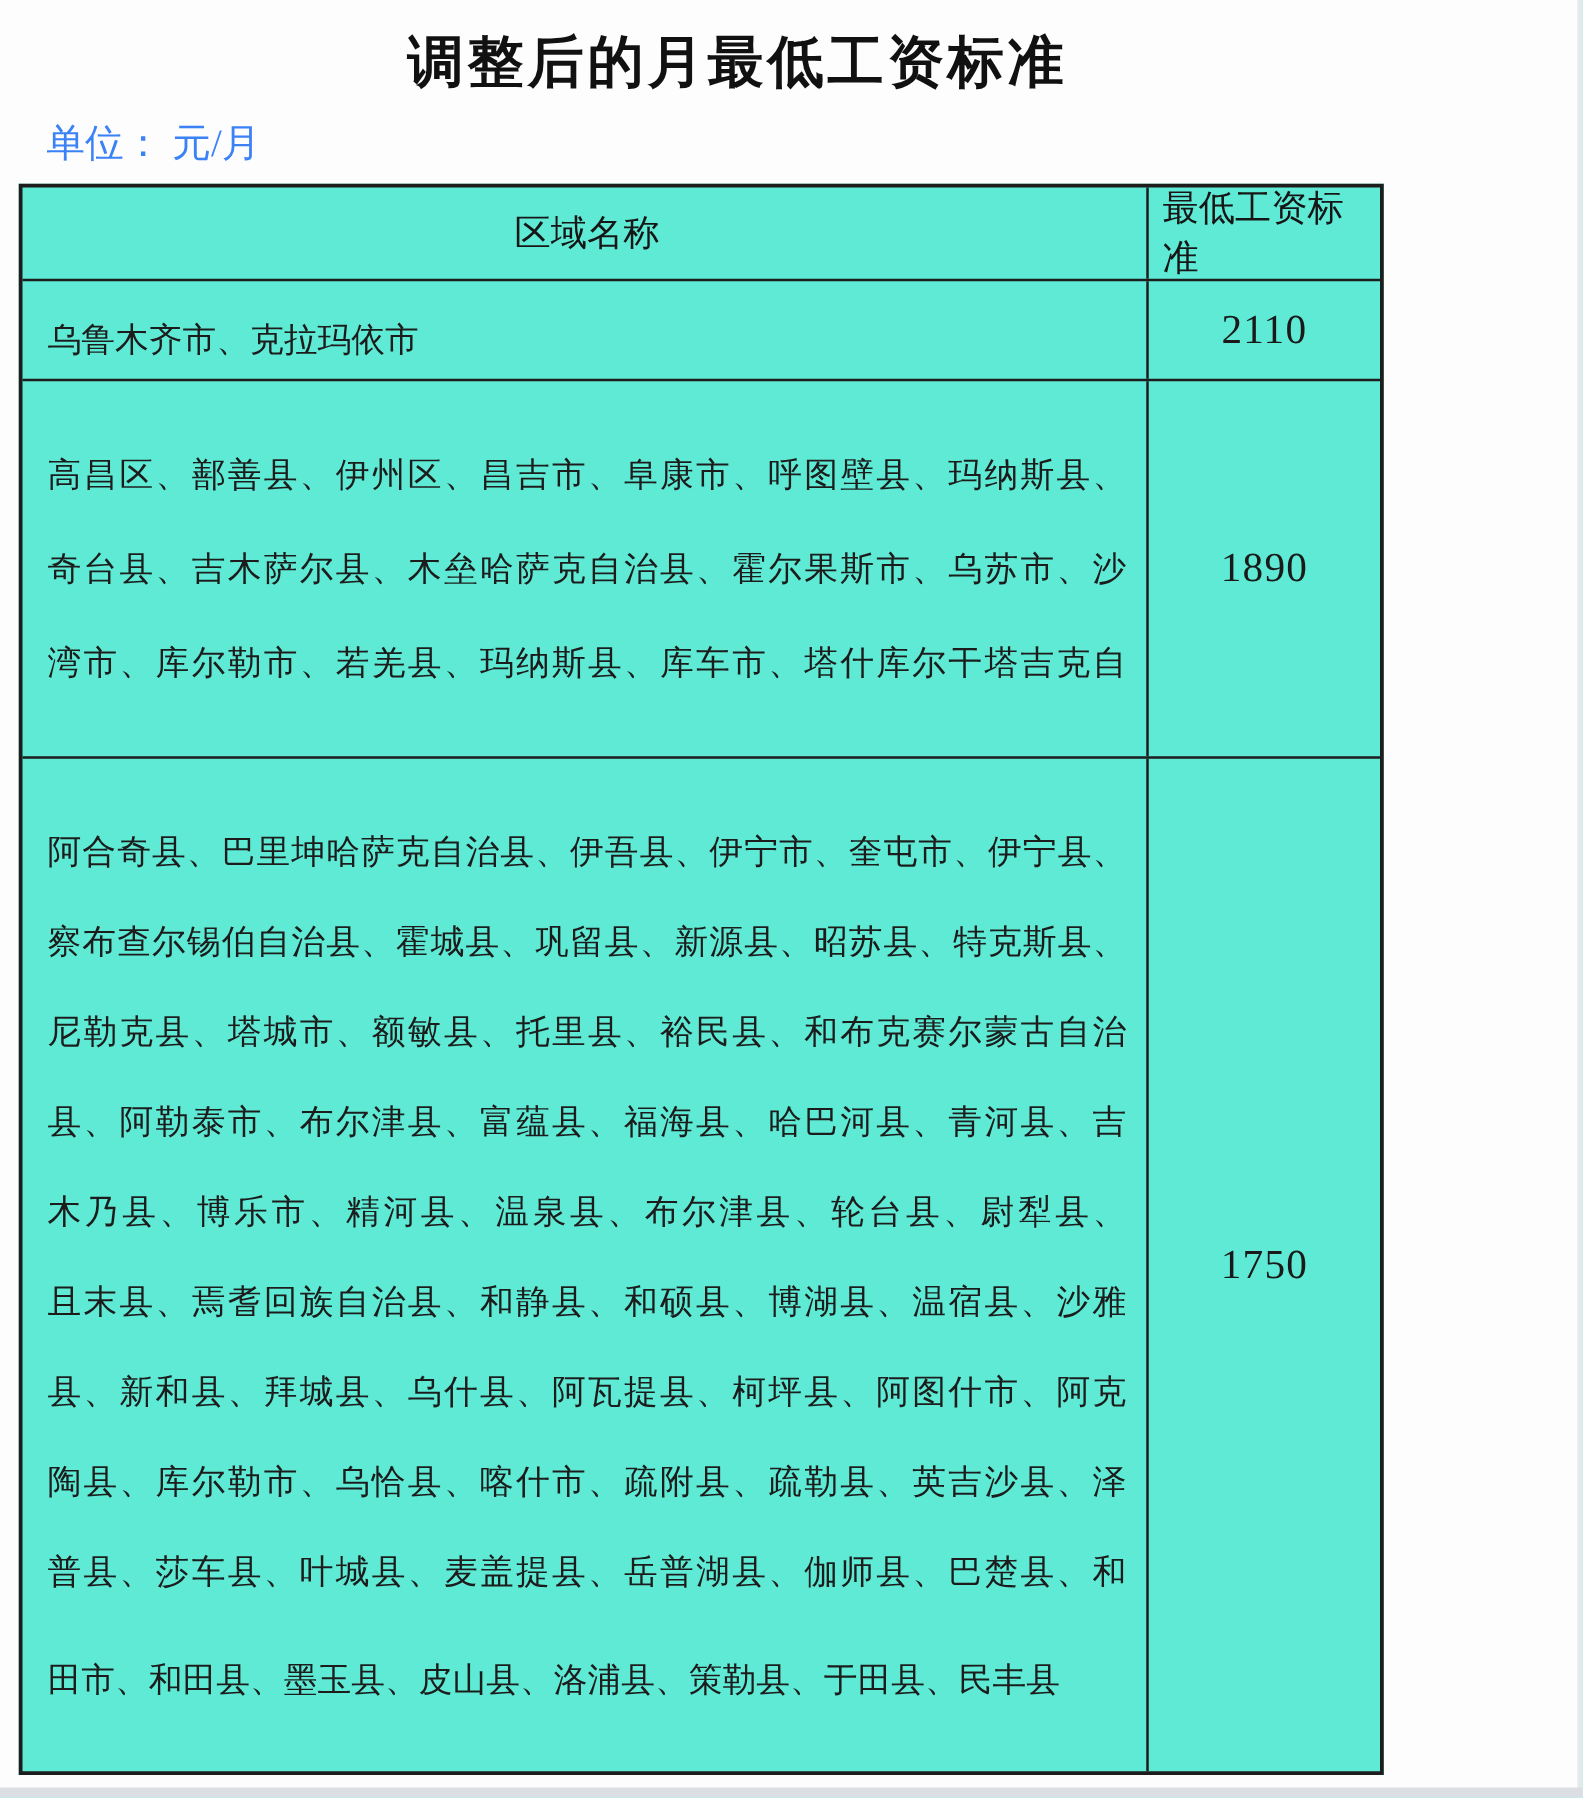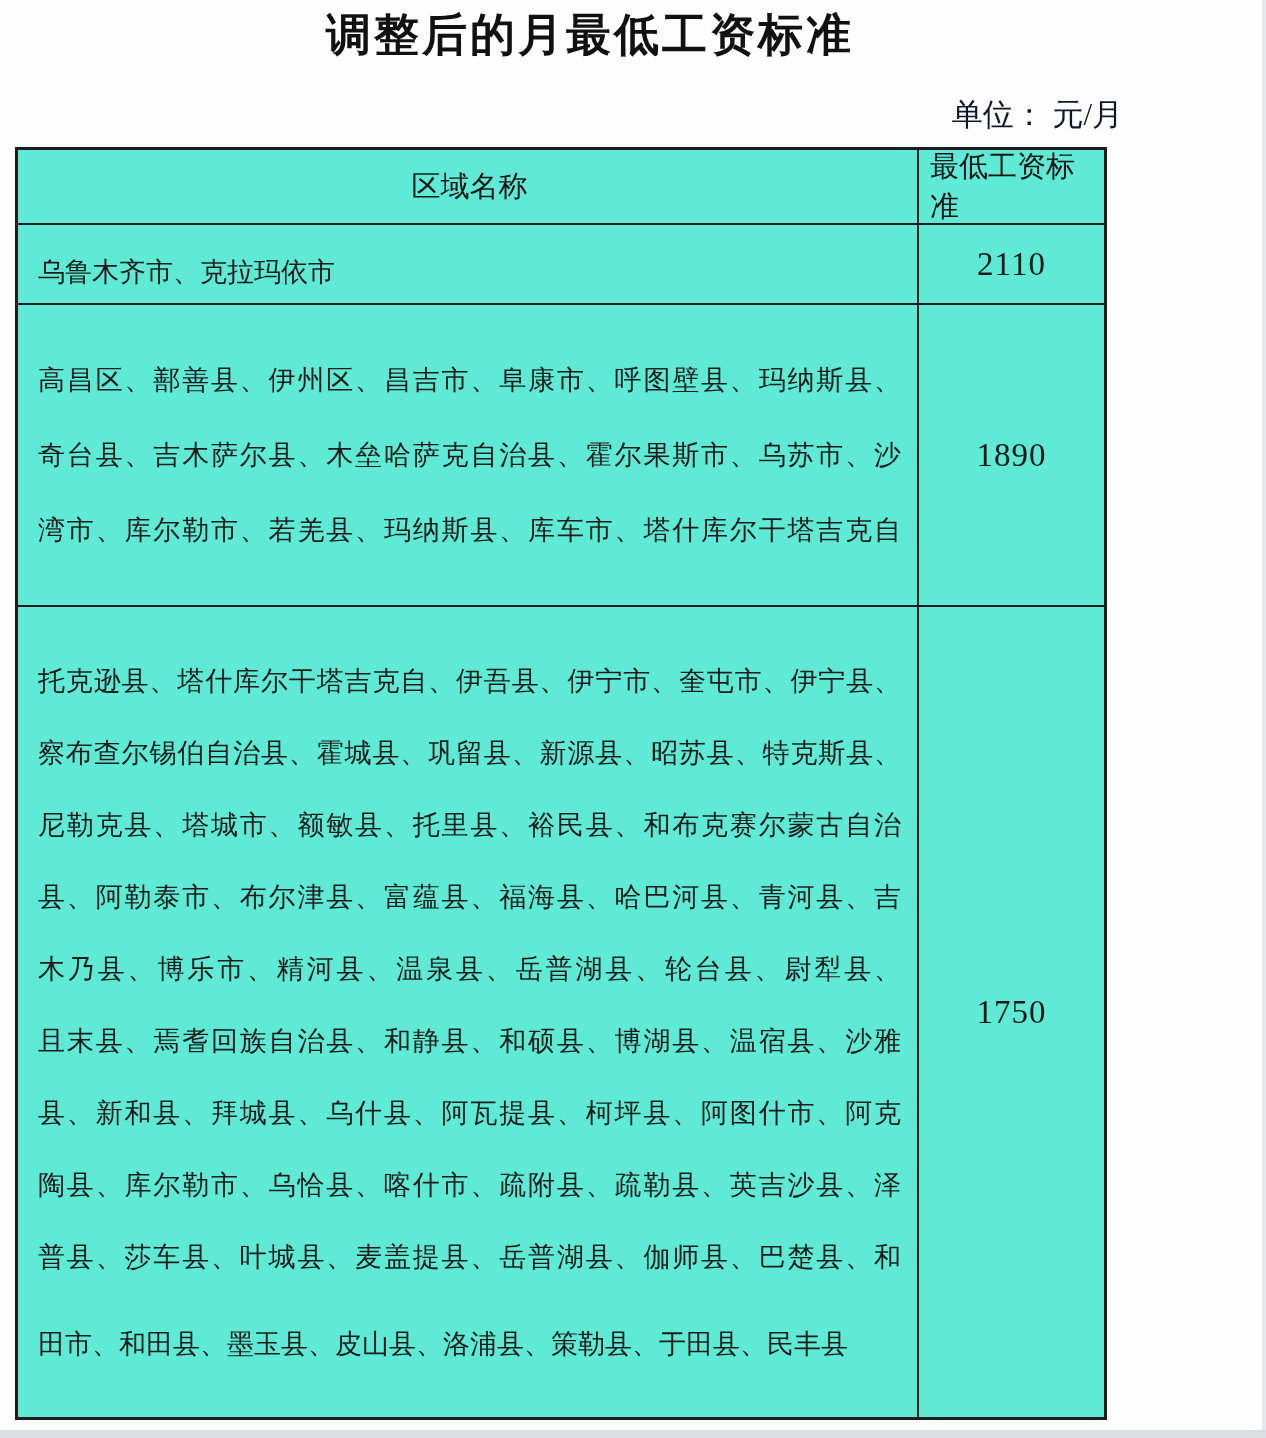--- a/index.html
+++ b/index.html
@@ -8,37 +8,37 @@
     position: relative;
     background: #fdfdfd;
     color: #1b1b1b;
     font-family: "Liberation Serif", "DejaVu Serif", serif;
     overflow: hidden;
   }
 
   
   .doc-title {
     position: absolute;
-    top: 5px; left: 0;
+    top: 20px; left: 0;
     width: 1180px;
     text-align: center;
     font-size: 45px;
     font-weight: bold;
     letter-spacing: 3px;
     color: #111;
   }
 
   
   .unit-line {
     position: absolute;
     top: 94px; left: 0;
     width: 1123px;
-    text-align: right;
+    text-align: left;
     font-size: 31px;
-    color: #0f172a;
+    color: #3b82f6;
     padding-left: 37px;
   }
 
   
   .wage-table {
     position: absolute;
     left: 15px; top: 147px;
     width: 1092px; height: 1273px;
     border: 3px solid #1d1d1d;
     display: flex;
@@ -144,25 +144,25 @@
         <div class="line">奇台县、吉木萨尔县、木垒哈萨克自治县、霍尔果斯市、乌苏市、沙</div>
         <div class="line">湾市、库尔勒市、若羌县、玛纳斯县、库车市、塔什库尔干塔吉克自</div>
       </div>
     <div class="td c-val">
       <span class="wage-value">1890</span>
     </div>
   </div>
 
   <div class="tr r3">
     <div class="td c-name">
-        <div class="line">托克逊县、塔什库尔干塔吉克自、伊吾县、伊宁市、奎屯市、伊宁县、</div>
+        <div class="line">阿合奇县、巴里坤哈萨克自治县、伊吾县、伊宁市、奎屯市、伊宁县、</div>
         <div class="line">察布查尔锡伯自治县、霍城县、巩留县、新源县、昭苏县、特克斯县、</div>
         <div class="line">尼勒克县、塔城市、额敏县、托里县、裕民县、和布克赛尔蒙古自治</div>
         <div class="line">县、阿勒泰市、布尔津县、富蕴县、福海县、哈巴河县、青河县、吉</div>
-        <div class="line">木乃县、博乐市、精河县、温泉县、岳普湖县、轮台县、尉犁县、</div>
+        <div class="line">木乃县、博乐市、精河县、温泉县、布尔津县、轮台县、尉犁县、</div>
         <div class="line">且末县、焉耆回族自治县、和静县、和硕县、博湖县、温宿县、沙雅</div>
         <div class="line">县、新和县、拜城县、乌什县、阿瓦提县、柯坪县、阿图什市、阿克</div>
         <div class="line">陶县、库尔勒市、乌恰县、喀什市、疏附县、疏勒县、英吉沙县、泽</div>
         <div class="line">普县、莎车县、叶城县、麦盖提县、岳普湖县、伽师县、巴楚县、和</div>
         <div class="line last">田市、和田县、墨玉县、皮山县、洛浦县、策勒县、于田县、民丰县</div>
       </div>
     <div class="td c-val">
       <span class="wage-value">1750</span>
     </div>
   </div>

